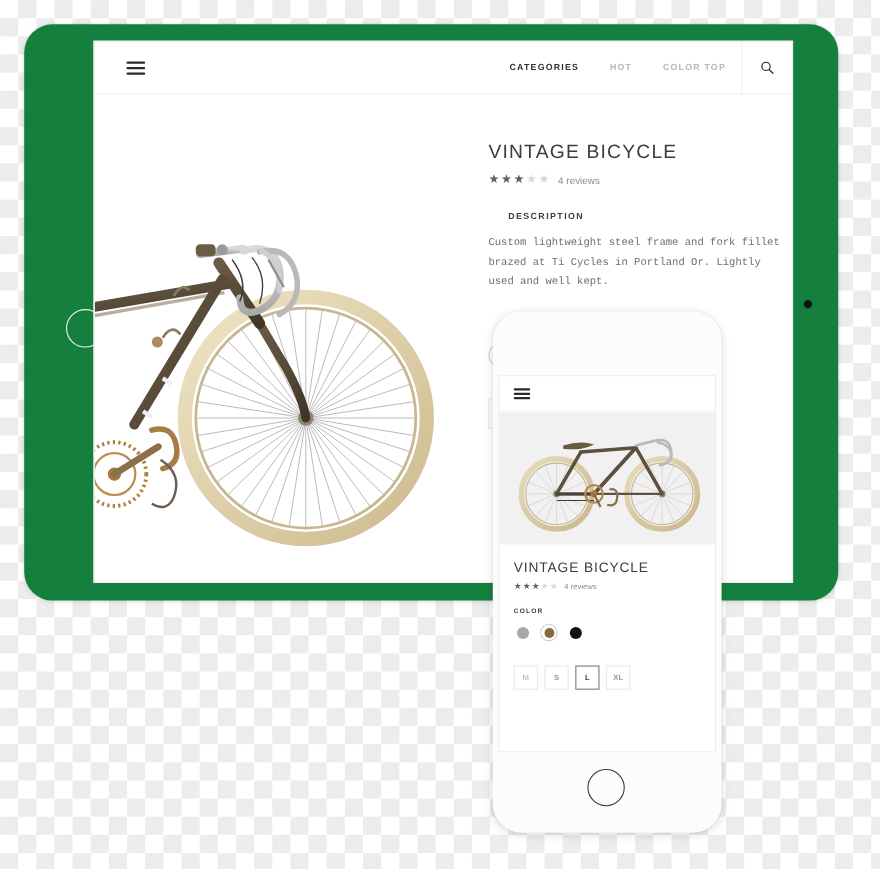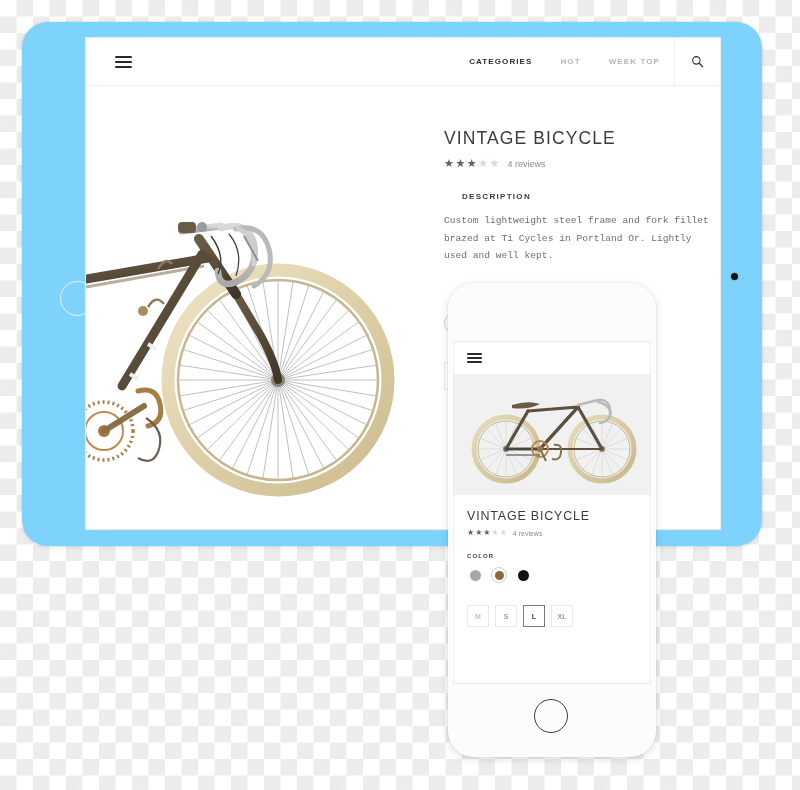--- a/index.html
+++ b/index.html
@@ -13,21 +13,21 @@
     background-image:
       linear-gradient(45deg,#ececec 25%,transparent 25%,transparent 75%,#ececec 75%),
       linear-gradient(45deg,#ececec 25%,transparent 25%,transparent 75%,#ececec 75%);
     background-size:33px 33px;
     background-position:0 0,16.5px 16.5px;
   }
 
   
   #tablet{
     position:absolute;left:22px;top:22px;width:740px;height:524px;
-    background:#7dd3fc;border-radius:26px;
+    background:#15803d;border-radius:26px;
     box-shadow:0 1px 5px rgba(0,0,0,.10), 0 0 0 1px rgba(0,0,0,.03);
   }
   #tablet-home{
     position:absolute;left:38px;top:259px;width:35px;height:35px;
     border-radius:50%;border:1.4px solid #eeeeee;box-sizing:border-box;
   }
   #tablet-camera{
     position:absolute;left:709px;top:251px;width:7px;height:7px;
     border-radius:50%;background:#111;
     box-shadow:0 0 1px 1px rgba(0,0,0,.12);
@@ -127,21 +127,21 @@
 
     <div class="t-nav">
       <div class="t-ham">
         <i></i>
           <i></i>
           <i></i>
       </div>
       <div class="t-nav-links">
         <a href="#" class="active">CATEGORIES</a>
         <a href="#" class="dim">HOT</a>
-        <a href="#" class="dim">WEEK TOP</a>
+        <a href="#" class="dim">COLOR TOP</a>
       </div>
       <div class="t-search">
         <svg width="13" height="13" viewBox="0 0 16 16">
           <circle cx="6.6" cy="6.6" r="4.6" fill="none" stroke="#2b2b2b" stroke-width="1.3"></circle>
           <line x1="10.1" y1="10.1" x2="14.4" y2="14.4" stroke="#2b2b2b" stroke-width="1.5" stroke-linecap="round"></line>
         </svg>
       </div>
     </div>
 
     <div class="t-body">

